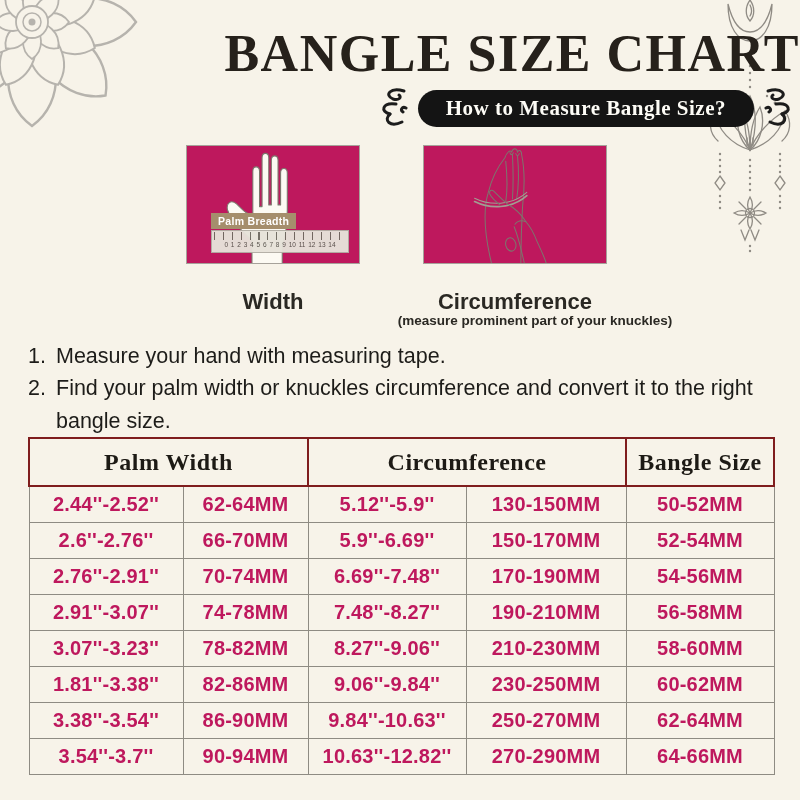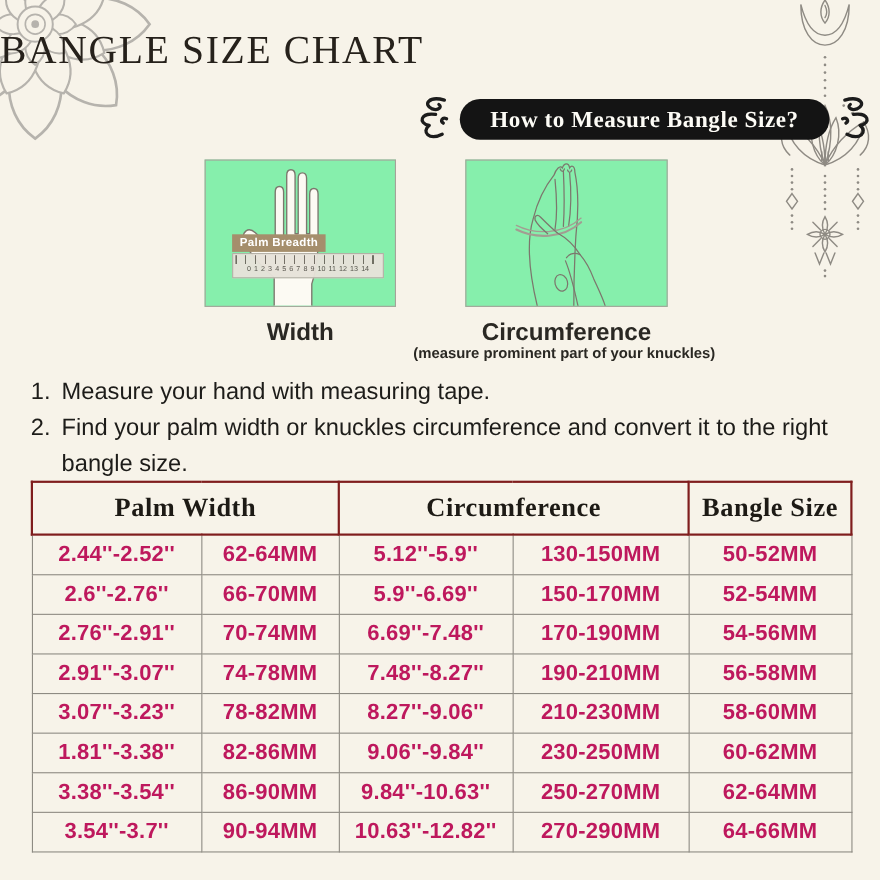--- a/index.html
+++ b/index.html
@@ -10,42 +10,42 @@
     font-family:"Liberation Sans", sans-serif;
     overflow:hidden;
     color:#1e1d1a;
   }
   
   .mandala { position:absolute; left:-98px; top:-108px; width:260px; height:260px; }
   .lotus-orn { position:absolute; left:695px; top:0; width:110px; height:255px; }
   
   .page-title {
     position:absolute; top:24px; left:0; width:100%;
-    text-align:left;
+    text-align:right;
     font-family:"Liberation Serif", serif;
-    font-weight:400; font-size:36px; letter-spacing:1.5px;
+    font-weight:700; font-size:52px; letter-spacing:1.5px;
     color:#26211b;
   }
   .badge-row {
     position:absolute; top:86px; left:0; width:100%;
     display:flex; justify-content:flex-end; align-items:center; gap:10px;
   }
   .badge {
     background:#141414; color:#fdfcf6;
     border-radius:19px; padding:6px 28px;
     font-family:"Liberation Serif", serif;
     font-weight:700; font-size:21px; letter-spacing:0.5px;
     white-space:nowrap;
   }
   .swirl { width:36px; height:44px; }
   .swirl.right { transform:scaleX(-1); }
   
   .illu-box {
-    position:absolute; top:145px; height:134px;
-    border:1px solid #a6a29a; background:#86efac;
+    position:absolute; top:145px; height:119px;
+    border:1px solid #a6a29a; background:#be185d;
   }
   .illu-box.left  { left:186px; width:174px; }
   .illu-box.right { left:423px; width:184px; }
   .illu-box svg { position:absolute; left:0; top:0; width:100%; height:100%; }
   .ruler {
     position:absolute; left:24px; top:84px; width:138px; height:23px;
     background:#e7e3da; border:1px solid #b3afa5; opacity:0.96;
   }
   .ruler-ticks {
     height:8px; margin:1px 2px 0 2px;
@@ -59,21 +59,21 @@
     position:absolute; left:24px; top:67px;
     background:#a58e6c; color:#ffffff;
     font-size:10.5px; font-weight:700; padding:2px 7px; letter-spacing:0.3px;
     white-space:nowrap;
   }
   
   .caption { position:absolute; text-align:center; font-weight:700; font-size:22px; color:#2a2823; }
   .caption.width { left:186px; width:174px; top:289px; }
   .caption.circ  { left:398px; width:234px; top:289px; }
   .caption-note  {
-    position:absolute; left:368px; width:290px; top:313px;
+    position:absolute; left:390px; width:290px; top:313px;
     text-align:center; font-weight:700; font-size:13.5px; color:#2a2823;
   }
   
   .instructions { position:absolute; left:28px; top:340px; width:726px; font-size:21.5px; line-height:1.5; color:#1d1c19; }
   .instr { display:flex; }
   .instr .num { width:28px; flex:0 0 28px; }
   .instr .txt { flex:1; }
   
   .size-table-wrap { position:absolute; left:28px; top:437px; width:745px; }
   table.size-table { border-collapse:collapse; width:745px; table-layout:fixed; }

